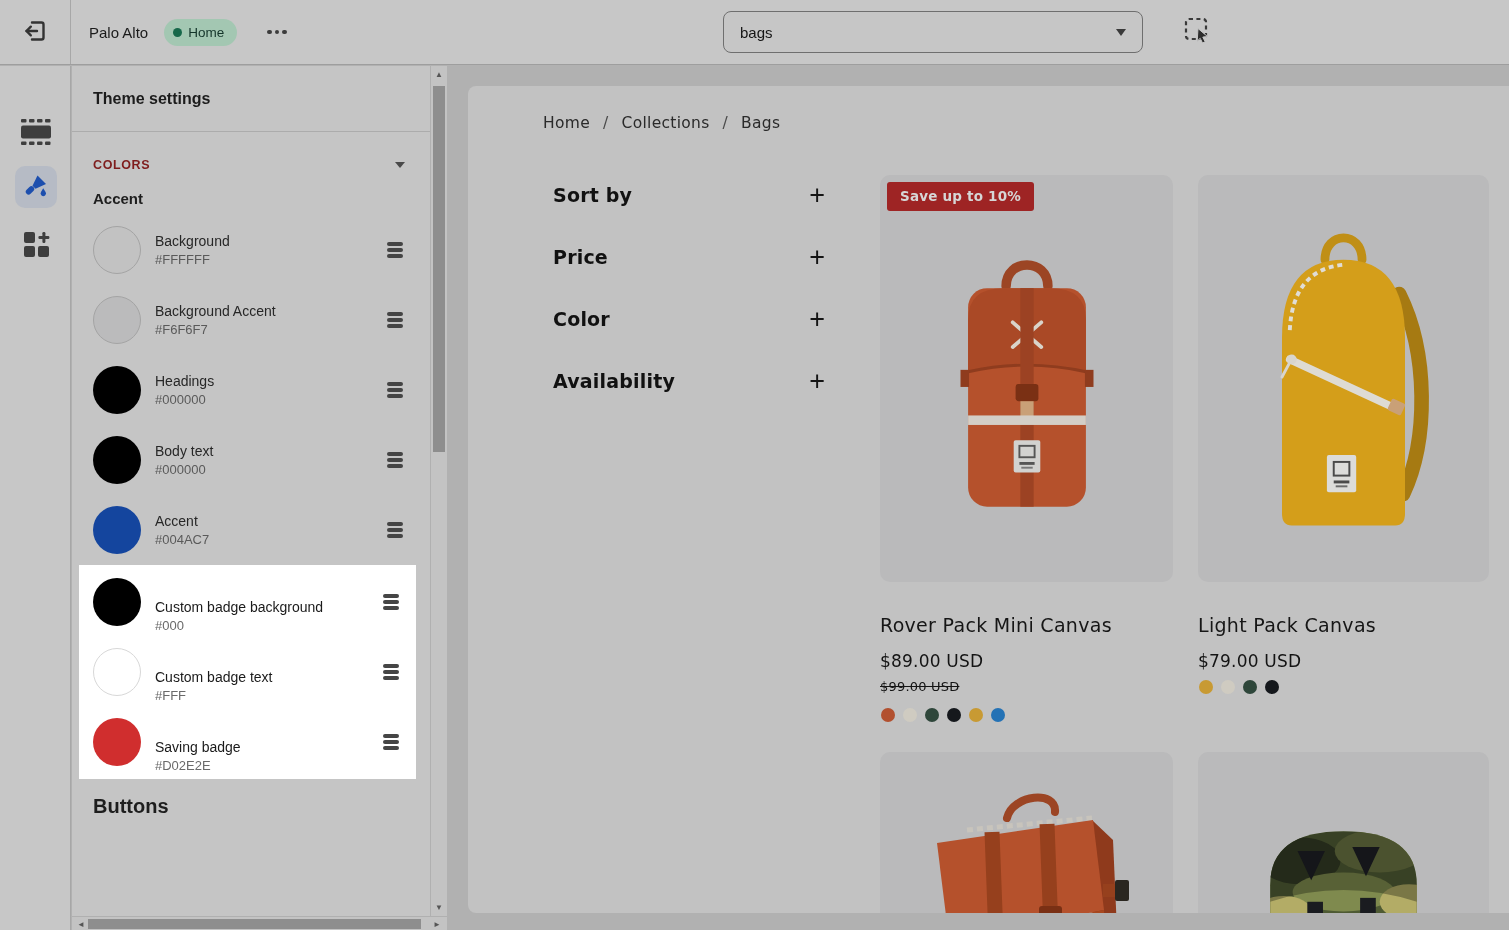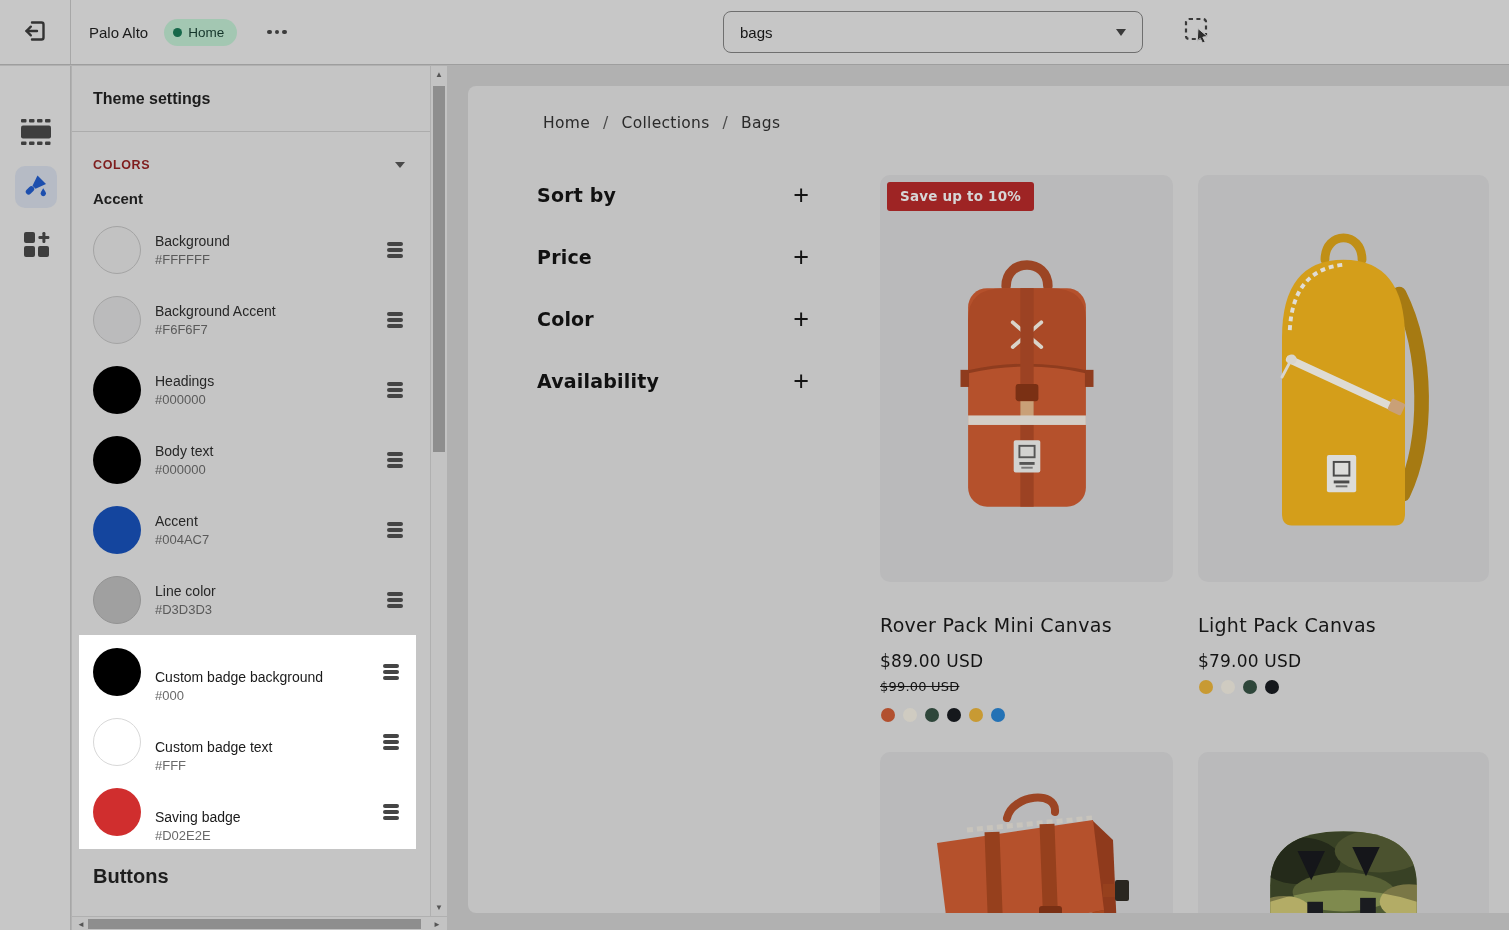--- a/index.html
+++ b/index.html
@@ -76,21 +76,21 @@
   .hscroll .thumb { position:absolute; left:16px; top:2px; width:333px; height:10px; background:#8E8E8E; cursor:grab; }
 
   
   .preview { position:absolute; left:468px; top:86px; width:1041px; height:827px;
              background:#C2C2C2; border-radius:8px 0 0 8px; overflow:hidden;
              font-family:"DejaVu Sans", sans-serif; }
   .breadcrumb { position:absolute; left:75px; top:28px; display:flex; gap:13px;
                 font-size:15.5px; color:#2A2A2A; letter-spacing:.3px; }
   .breadcrumb .sep { color:#4A4A4A; }
   .breadcrumb a { color:#2A2A2A; text-decoration:none; cursor:pointer; }
-  .filters { position:absolute; left:69px; top:94px; width:272px; }
+  .filters { position:absolute; left:85px; top:94px; width:272px; }
   .filter-row { height:30px; margin-bottom:32px; display:flex; align-items:center;
                 justify-content:space-between; cursor:pointer; }
   .filter-label { font-size:19px; font-weight:700; color:#111; letter-spacing:.2px; }
   .filter-plus { font-size:27px; font-weight:300; color:#141414; line-height:1; font-family:"Liberation Sans",sans-serif; }
 
   .card { position:absolute; background:#BABABB; border-radius:10px; overflow:hidden;
           display:flex; justify-content:center; cursor:pointer; }
   .card1 { left:412px; top:89px;  width:293px; height:407px;text-decoration:underline; }
   .card2 { left:730px; top:89px;  width:291px; height:407px; }
   .card3 { left:412px; top:666px; width:293px; height:400px; }
@@ -243,32 +243,20 @@
           <i></i>
           <i></i>
           <i></i>
         </span>
     </div>
     <div class="color-row">
       <span class="swatch-circle" style="background-color: rgb(20, 69, 158); border-color: transparent;"></span>
       <span class="row-text">
           <span class="row-label" style="display:block">Accent</span>
         <span class="row-code" style="display:block">#004AC7</span>
-        </span>
-      <span class="db-icon">
-          <i></i>
-          <i></i>
-          <i></i>
-        </span>
-    </div>
-    <div class="color-row">
-      <span class="swatch-circle" style="background-color: rgb(160, 160, 160); border-color: rgb(147, 147, 147);"></span>
-      <span class="row-text">
-          <span class="row-label" style="display:block">Line color</span>
-        <span class="row-code" style="display:block">#D3D3D3</span>
         </span>
       <span class="db-icon">
           <i></i>
           <i></i>
           <i></i>
         </span>
     </div>
 
     <div class="spotlight">
       <div class="color-row">

